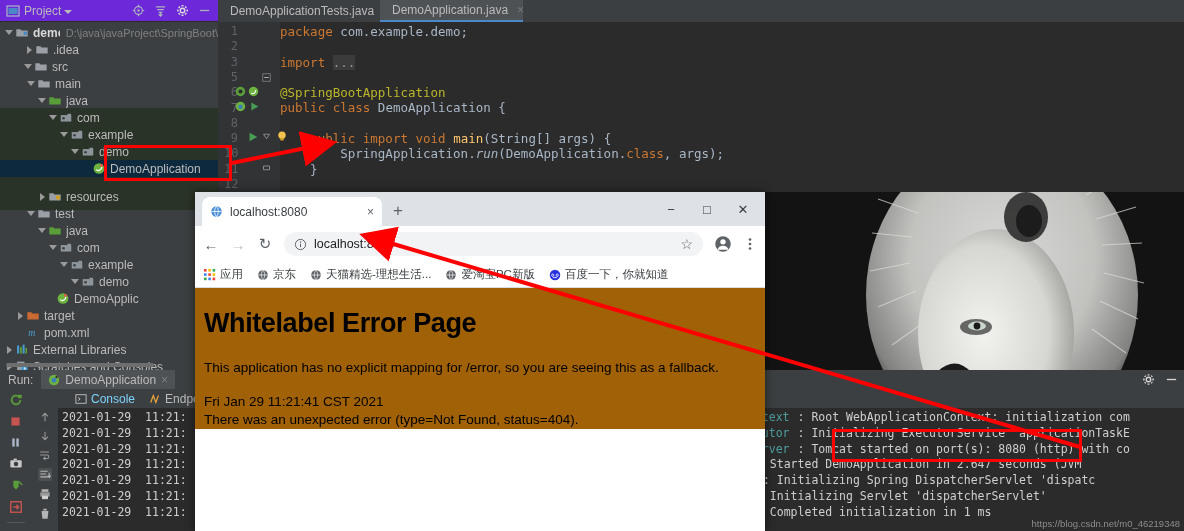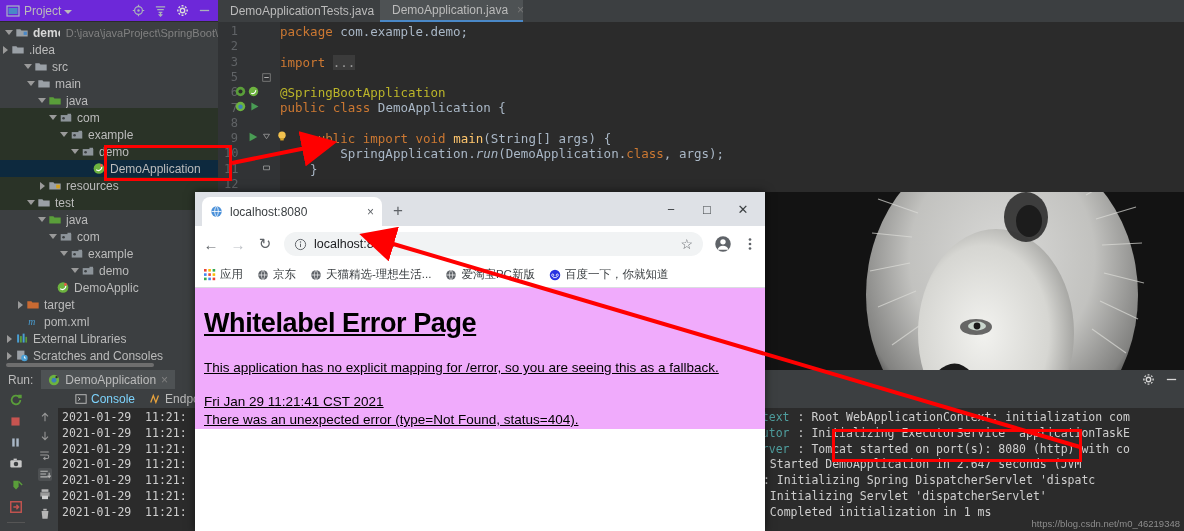--- a/index.html
+++ b/index.html
@@ -111,21 +111,21 @@
   .ch-wb { width:36px; height:30px; display:flex; align-items:center; justify-content:center;
            color:#3c4043; font-size:13px; }
   .ch-toolbar { height:36px; background:#fff; display:flex; align-items:center; padding:0 8px; gap:11px; }
   .ch-nav { color:#5f6368; font-size:15px; width:16px; text-align:center; }
   .ch-omni { flex:1; height:24px; background:#f1f3f4; border-radius:13px; display:flex;
              align-items:center; padding:0 10px; gap:7px; font-size:12.5px; color:#202124; }
   .ch-bookmarks { height:26px; background:#fff; display:flex; align-items:center;
                   padding:0 9px; gap:14px; font-size:11.5px; color:#3c4043;
                   border-bottom:1px solid #dadce0; }
   .bm { display:flex; align-items:center; gap:4px; white-space:nowrap; }
-  .ch-content { background:#f0abfc; padding:20px 17px 0 9px; color:#000;text-decoration:underline; }
+  .ch-content { background:#a16207; padding:20px 17px 0 9px; color:#000; }
   .wl-title { font-size:27px; font-weight:bold; letter-spacing:-.4px; margin:0 0 21px 0;
               font-family:"Liberation Sans", sans-serif; }
   .wl-p { font-size:13.5px; margin:0 0 18px 0; }
   .wl-line { font-size:13.5px; margin:0; line-height:18px; }
 
   
   .ann-box { position:absolute; border:3px solid #f00; }
   svg.arrows { position:absolute; inset:0; pointer-events:none; }
 
   .wm { position:absolute; right:4px; bottom:2px; color:#8d8d8d; font-size:9.5px;
@@ -235,21 +235,21 @@
           <span class="arrow">
             <i class="tri-d"></i>
           </span>
           <span class="ico"><svg width="14" height="13" viewBox="0 0 16 16">
               <path d="M1 4h5l1.3 1.6H15V13H1z" fill="#9aa0a6"></path>
               <rect x="10" y="7" width="4" height="4" fill="#4a88c7"></rect>
             </svg></span>
           <span class="lbl bold">demo</span>
           <span class="path">D:\java\javaProject\SpringBoot\</span>
         </div>
-        <div class="row" style="">
+        <div class="row" style=" margin-left: 24px;">
           <span class="arrow">
             <i class="tri-r"></i>
           </span>
           <span class="ico"><svg width="14" height="13" viewBox="0 0 16 16">
               <path d="M1 4h5l1.3 1.6H15V13H1z" fill="#9aa0a6"></path>
             </svg></span>
           <span class="lbl">.idea</span>
         </div>
         <div class="row" style="padding-left: 23px;">
           <span class="arrow">
@@ -313,21 +313,21 @@
         </div>
         <div class="row sel" style="padding-left: 81px;">
           <span class="arrow"></span>
           <span class="ico"><svg width="14" height="13" viewBox="0 0 16 16">
               <circle cx="8" cy="8" r="6.6" fill="#6db33f"></circle>
               <path d="M4.5 9.6c3.4 2.2 7-.2 7-3.8" stroke="#fff" stroke-width="1.5" fill="none"></path>
               <circle cx="11" cy="4.3" r="1.7" fill="#e8574a"></circle>
             </svg></span>
           <span class="lbl">DemoApplication</span>
         </div>
-        <div class="row" style="padding-left: 37px;">
+        <div class="row" style="padding-left: 37px; margin-top: 11px;">
           <span class="arrow">
             <i class="tri-r"></i>
           </span>
           <span class="ico"><svg width="14" height="13" viewBox="0 0 16 16">
               <path d="M1 4h5l1.3 1.6H15V13H1z" fill="#9aa0a6"></path>
               <rect x="9.5" y="7" width="4.5" height="4.5" fill="#d4a017"></rect>
             </svg></span>
           <span class="lbl">resources</span>
         </div>
         <div class="row" style="padding-left: 26px;">

